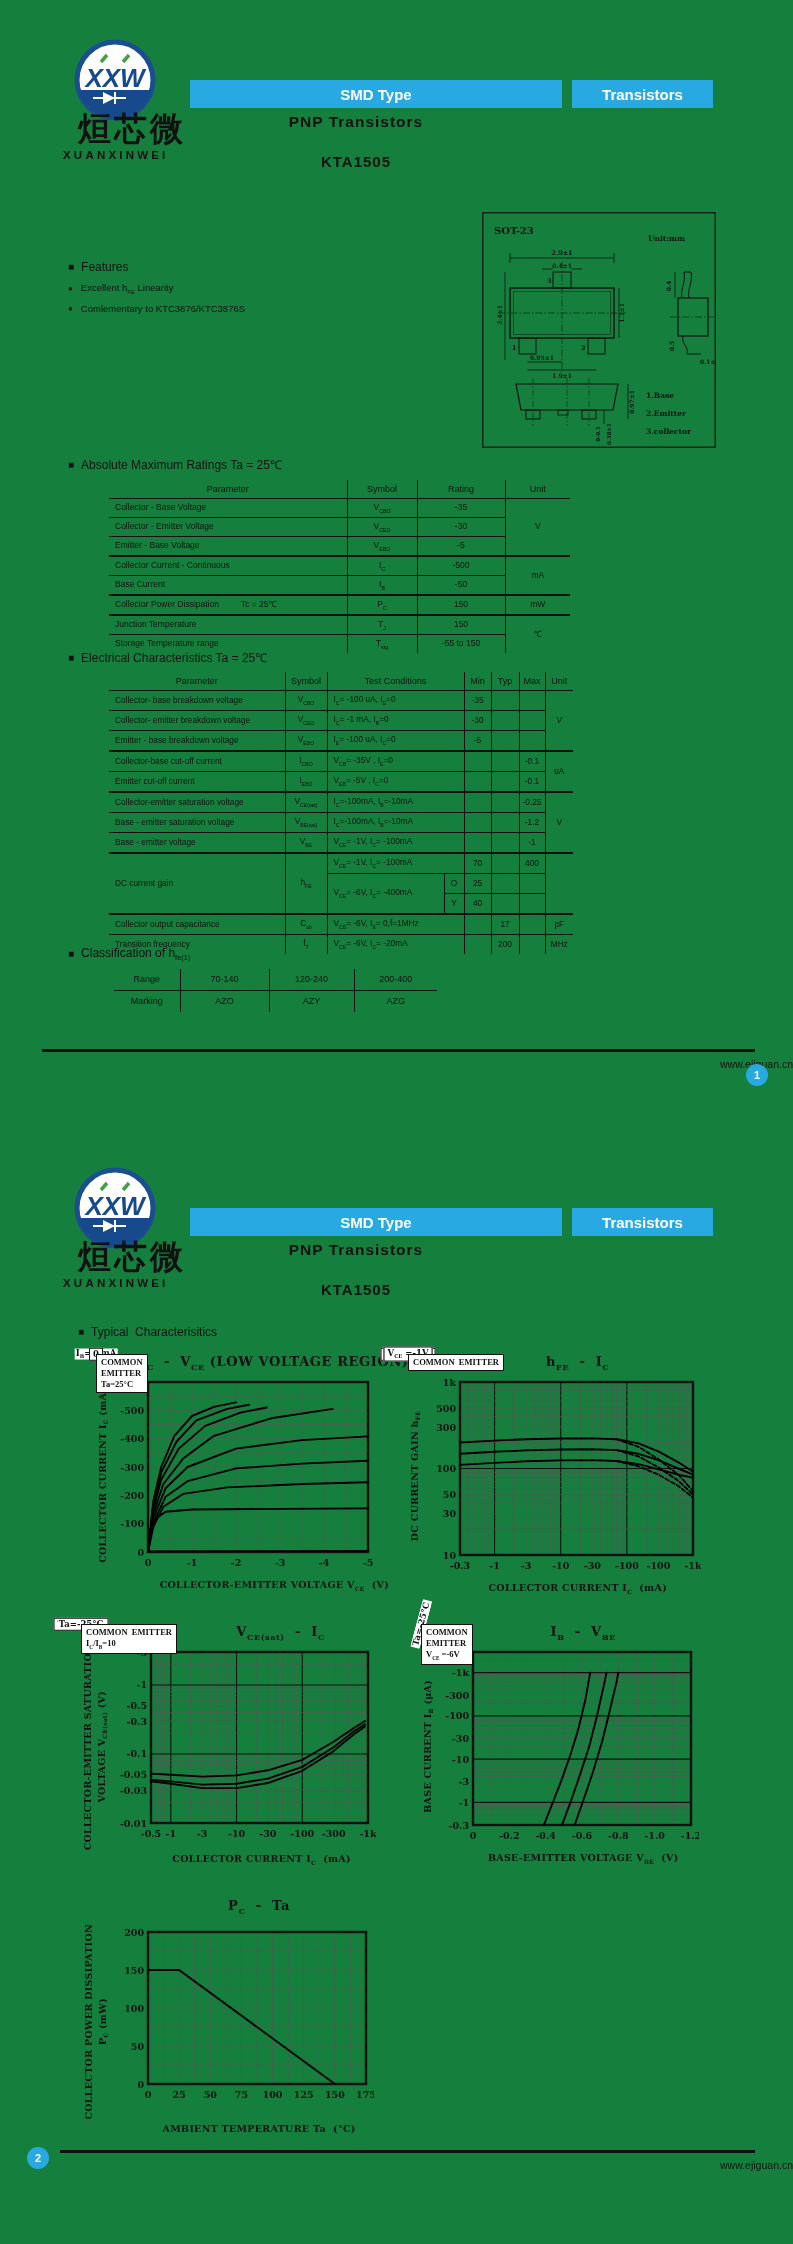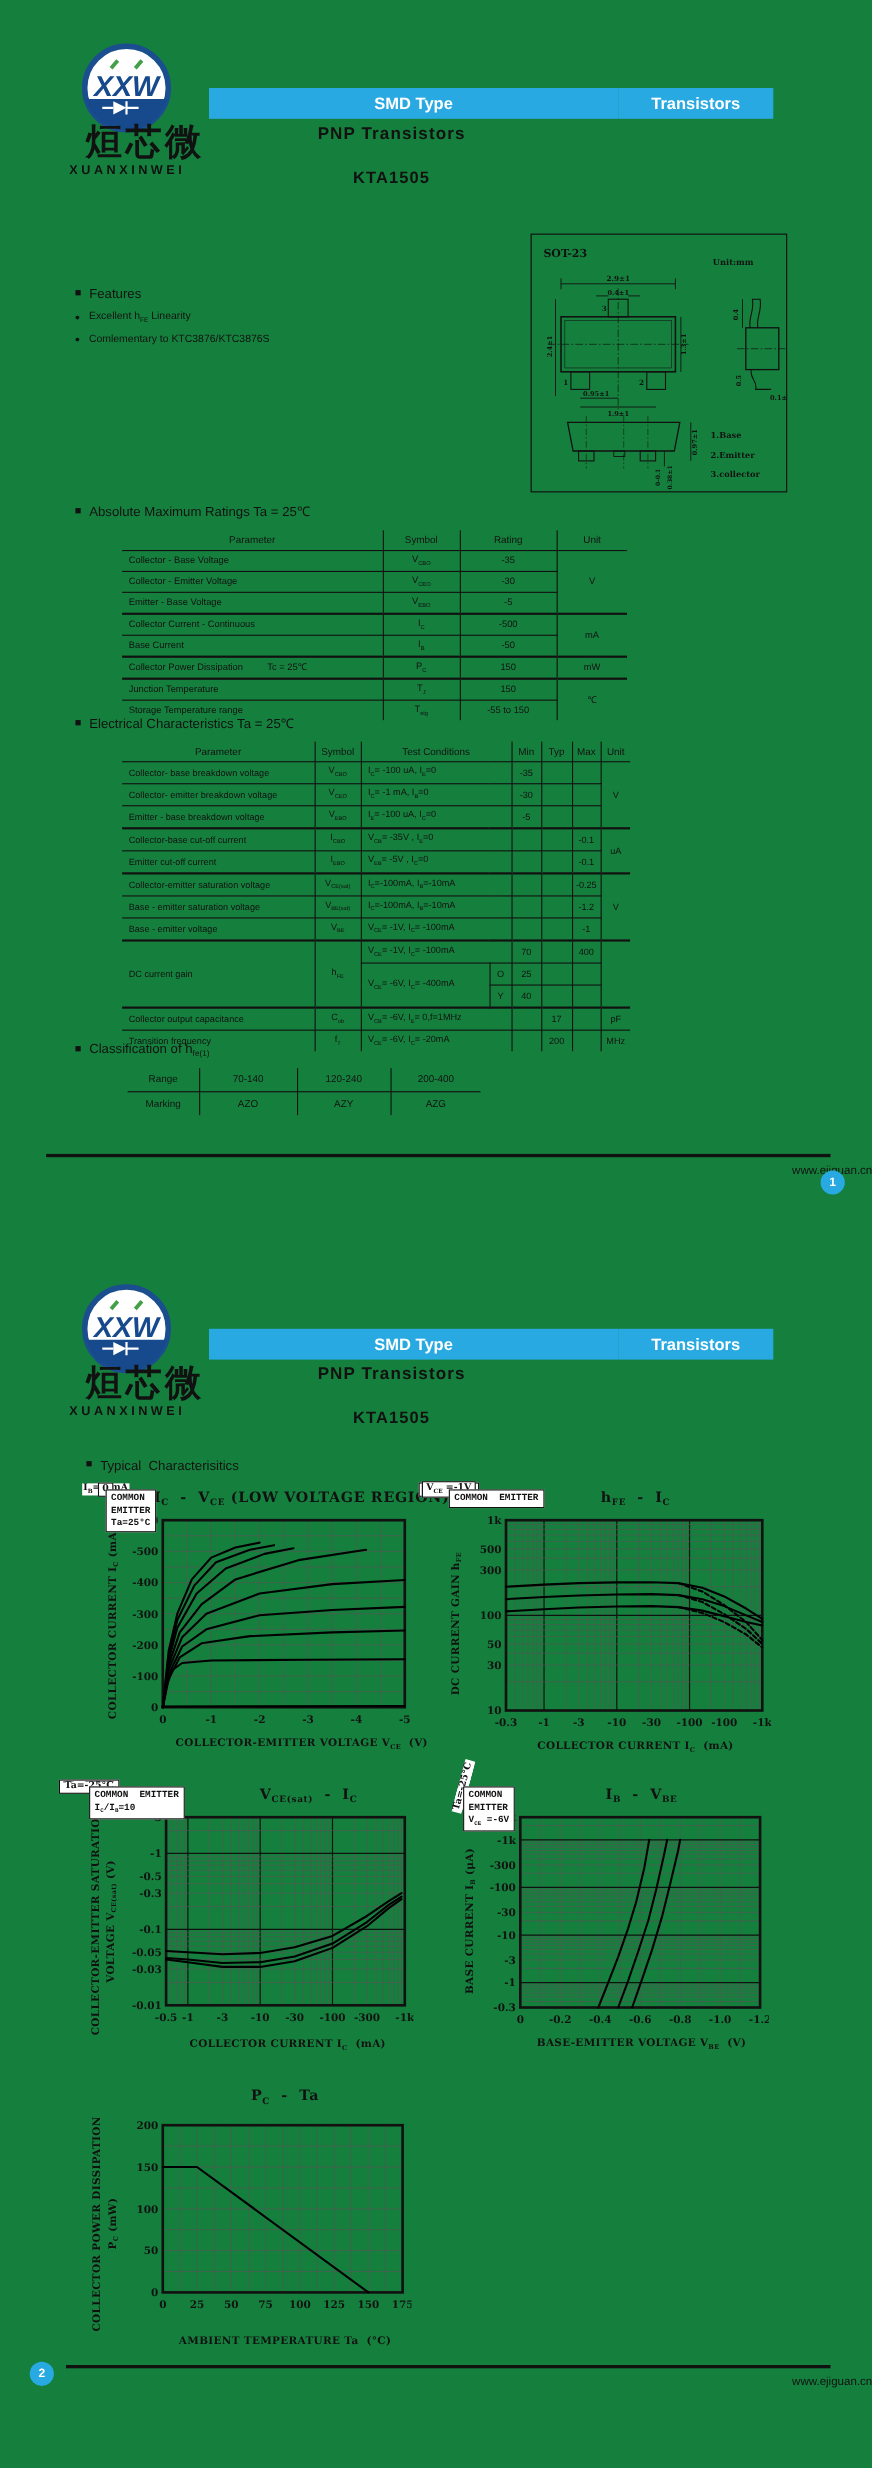--- a/index.html
+++ b/index.html
@@ -3,34 +3,34 @@
 <meta charset="utf-8">
 <style>
   body{margin:0;background:#fff}
   .sheet{position:relative;width:793px;height:2244px;background:#15803d;color:#111;
          font-family:"Liberation Sans",sans-serif;overflow:hidden}
   .ap{position:absolute}
   
   .header{position:absolute;left:0;width:793px;height:200px}
   .logo-cn{position:absolute;left:78px;top:72px;font-size:33px;font-weight:bold;letter-spacing:3px}
   .logo-en{position:absolute;left:63px;top:114px;font-size:11.5px;font-weight:bold;letter-spacing:3.2px}
-  .banner{position:absolute;left:190px;top:45px;display:flex;}
+  .banner{position:absolute;left:190px;top:45px;display:flex;gap:10px}
   .banner .bar{background:#29A9E1;color:#fff;font-weight:bold;font-size:15px;height:28px;
                display:flex;align-items:center;justify-content:center}
   .bar1{width:372px}.bar2{width:141px}
   .doc-title{position:absolute;left:156px;width:400px;text-align:center;font-weight:bold;font-size:15.5px;letter-spacing:1px}
   
   .sec-head{position:absolute;font-size:12px;display:flex;align-items:center;gap:7px;white-space:pre}
   .sq{font-size:10px;line-height:1}
   .feat{position:absolute;left:68px;top:260px}
   .feat-item{font-size:9.5px;display:flex;gap:8px;align-items:center;margin-top:8px}
   .bullet{font-size:8px}
   
   table{border-collapse:collapse}
-  .dtable{position:absolute;border:6px solid #15803d;font-size:8.5px}
+  .dtable{position:absolute;border:4px solid #15803d;font-size:8.5px}
   .dtable th,.dtable td{border:1px solid #111;height:18px;padding:0 3px;font-weight:normal;
        text-align:center;line-height:1.15;color:#111}
   .dtable th{font-size:9px}
   .elec td{height:19px;font-size:8.3px}
   .pl{text-align:left !important;padding-left:6px !important}
   tr.bt2>td{border-top:2px solid #111}
   .pnote{margin-left:22px}
   .ctable td{height:21px;font-size:9px}
   sub{font-size:0.62em}
   
@@ -42,21 +42,21 @@
           height:16px;letter-spacing:0.6px;margin-bottom:4px;white-space:pre}
   .plotrow{display:flex;align-items:stretch}
   .ylab{display:flex;align-items:center;justify-content:center}
   .ylab span{writing-mode:vertical-rl;transform:rotate(180deg);font-family:"DejaVu Serif",serif;
              font-weight:bold;font-size:9.5px;letter-spacing:0.3px;text-align:center;line-height:1.45}
   .xlab{font-family:"DejaVu Serif",serif;font-weight:bold;font-size:9.5px;text-align:center;
         margin-top:3px;letter-spacing:0.3px;white-space:pre}
   .plot-label{position:absolute;transform:translate(-50%,-50%);font-family:"DejaVu Serif",serif;
         font-weight:bold;font-size:8.5px;background:#fff;padding:0 1px;white-space:nowrap;line-height:1;z-index:3}
   .plot-label.boxed{border:1px solid #111;padding:1px 3px}
-  .plot-legend{position:absolute;border:1.3px solid #111;background:#fff;font-family:Liberation Mono, monospace;
+  .plot-legend{position:absolute;border:1.3px solid #111;background:#fff;font-family:Liberation Serif, serif;
         font-weight:bold;font-size:8.5px;line-height:1.3;padding:2px 4px;white-space:pre;z-index:3}
   
   .footer-line{position:absolute;height:3px;background:#111}
   .site{position:absolute;width:793px;text-align:right;font-size:10.5px}
   .badge{position:absolute;width:22px;height:22px;border-radius:50%;background:#29A9E1;color:#fff;
          font-size:11px;font-weight:bold;display:flex;align-items:center;justify-content:center}
 </style>
 </head>
 <body>
 

